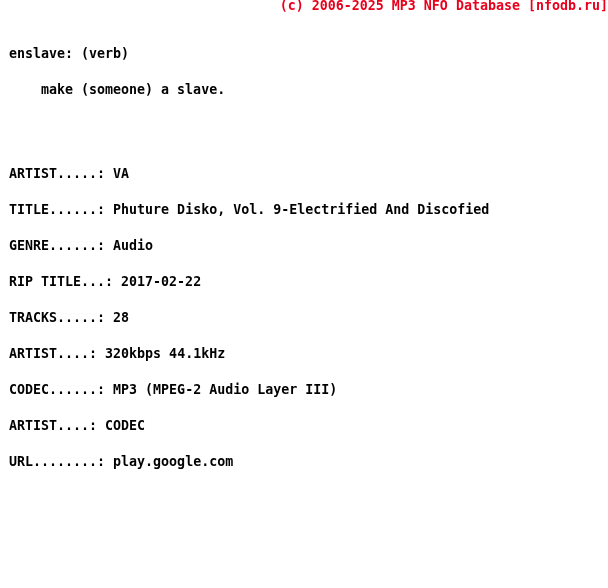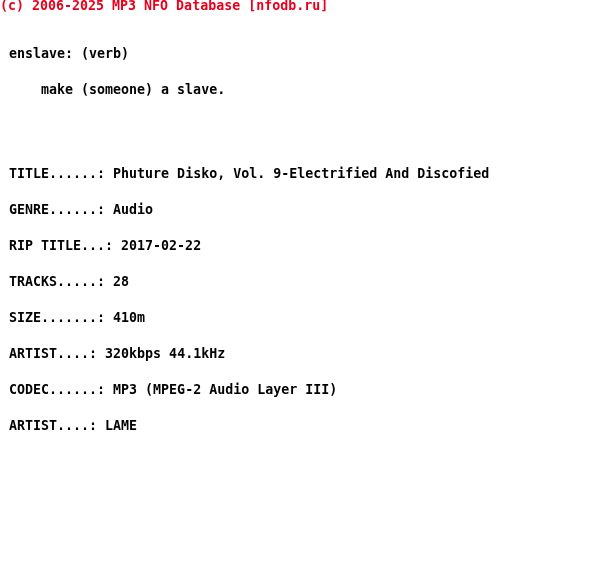--- a/index.html
+++ b/index.html
@@ -16,21 +16,21 @@
       font-size: 13.3px;
       line-height: 12px;
       color: #000000;
       font-weight: bold;
     }
     .header {
       position: absolute;
       top: 0;
       left: 0;
       width: 608px;
-      text-align: left;
+      text-align: right;
       color: #e8001c;
       height: 12px;
       line-height: 12px;
       white-space: pre;
     }
     .nfo {
       position: absolute;
       top: 24px;
       left: 9px;
       margin: 0;
@@ -44,27 +44,28 @@
 </head>
 <body>
 
 <div class="header">(c) 2006-2025 MP3 NFO Database [nfodb.ru]</div>
 
 <div class="nfo">
   <span class="line">enslave: (verb)</span>
   <span class="line">    make (someone) a slave.</span>
   <span class="line"></span>
 
+  <span class="line"><span class="k">ARTIST.....: </span><span>VA</span></span>
   <span class="line"><span class="k">TITLE......: </span><span>Phuture Disko, Vol. 9-Electrified And Discofied</span></span>
   <span class="line"><span class="k">GENRE......: </span><span>Audio</span></span>
   <span class="line"><span class="k">RIP TITLE...: </span><span>2017-02-22</span></span>
   <span class="line"><span class="k">TRACKS.....: </span><span>28</span></span>
-  <span class="line"><span class="k">SIZE.......: </span><span>410m</span></span>
   <span class="line"><span class="k">ARTIST....: </span><span>320kbps 44.1kHz</span></span>
   <span class="line"><span class="k">CODEC......: </span><span>MP3 (MPEG-2 Audio Layer III)</span></span>
-  <span class="line"><span class="k">ARTIST....: </span><span>LAME</span></span>
+  <span class="line"><span class="k">ARTIST....: </span><span>CODEC</span></span>
+  <span class="line"><span class="k">URL........: </span><span>play.google.com</span></span>
   
 
   
   
 
   
 </div>
 
 </body></html>

